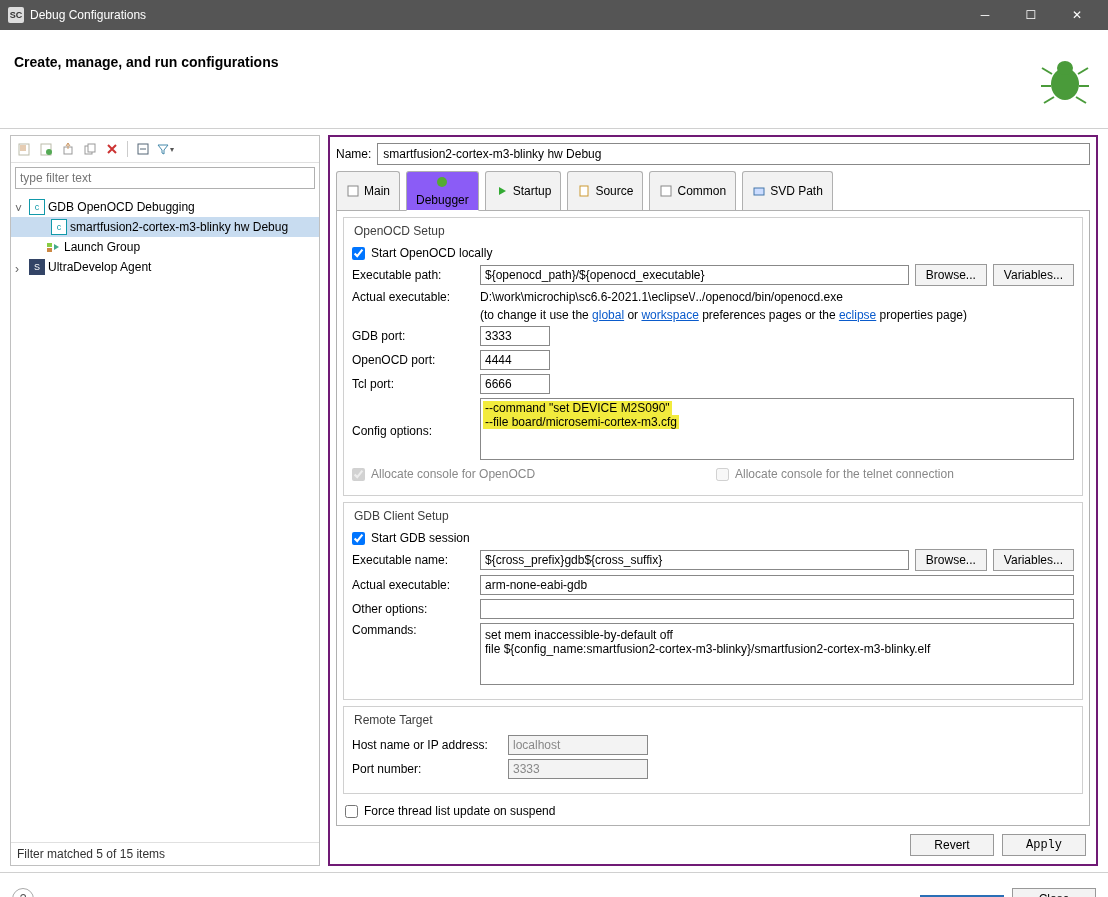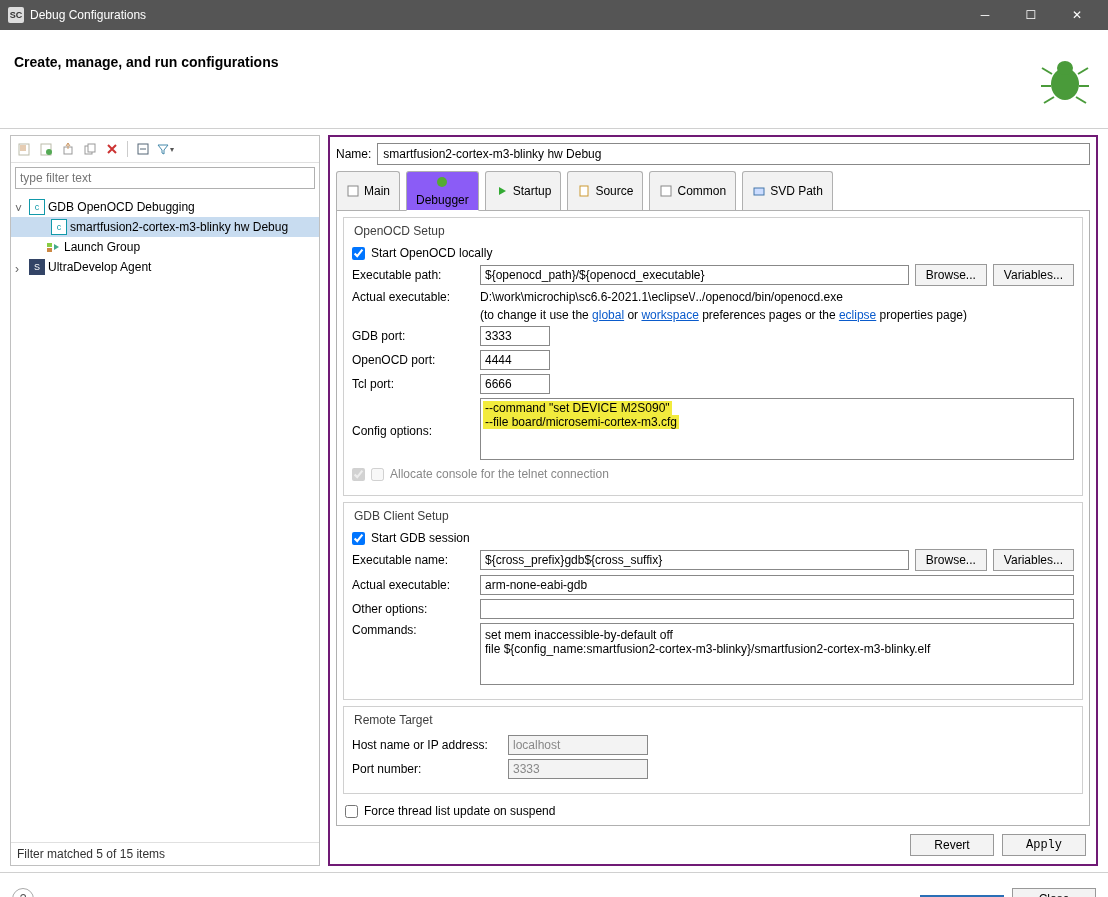--- a/index.html
+++ b/index.html
@@ -247,20 +247,21 @@
           <div style="flex:1;position:relative;">
             <textarea class="cfgarea" style="width: 100%;"></textarea>
             <div style="position:absolute;top:3px;left:3px;pointer-events:none;">
               <span class="hl">--command "set DEVICE M2S090"</span><br>
               <span class="hl">--file board/microsemi-cortex-m3.cfg</span>
             </div>
           </div>
         </div>
         <div class="row">
           <input type="checkbox" checked="" disabled="" style="">
+          <span class="disabled" style="flex:1;">Allocate console for OpenOCD</span>
           <input type="checkbox" disabled="" style="">
           <span class="disabled" style="flex:1;">Allocate console for the telnet connection</span>
         </div>
       </div>
 
       <div class="group">
         <div class="gtitle">GDB Client Setup</div>
         <div class="row">
             <input type="checkbox" checked="" style="">
             <span>Start GDB session</span>

